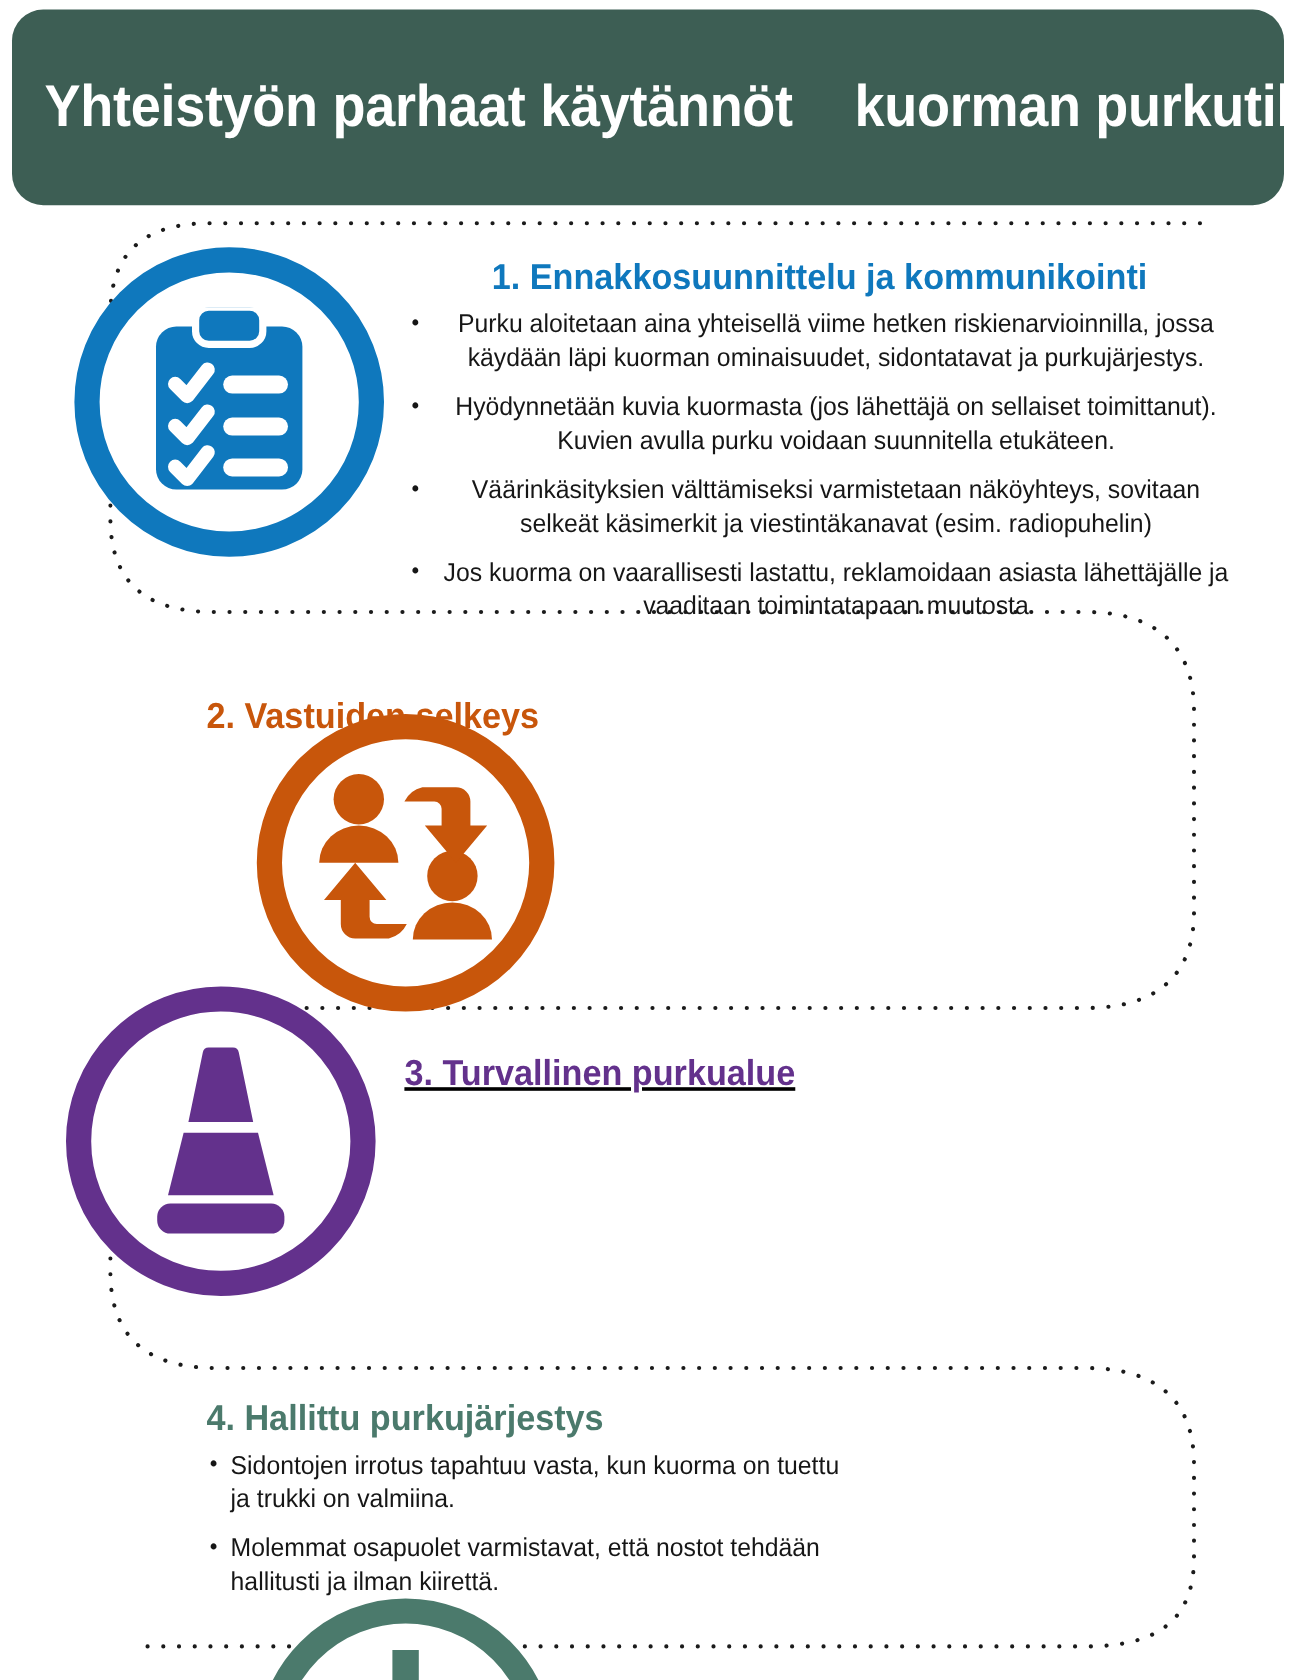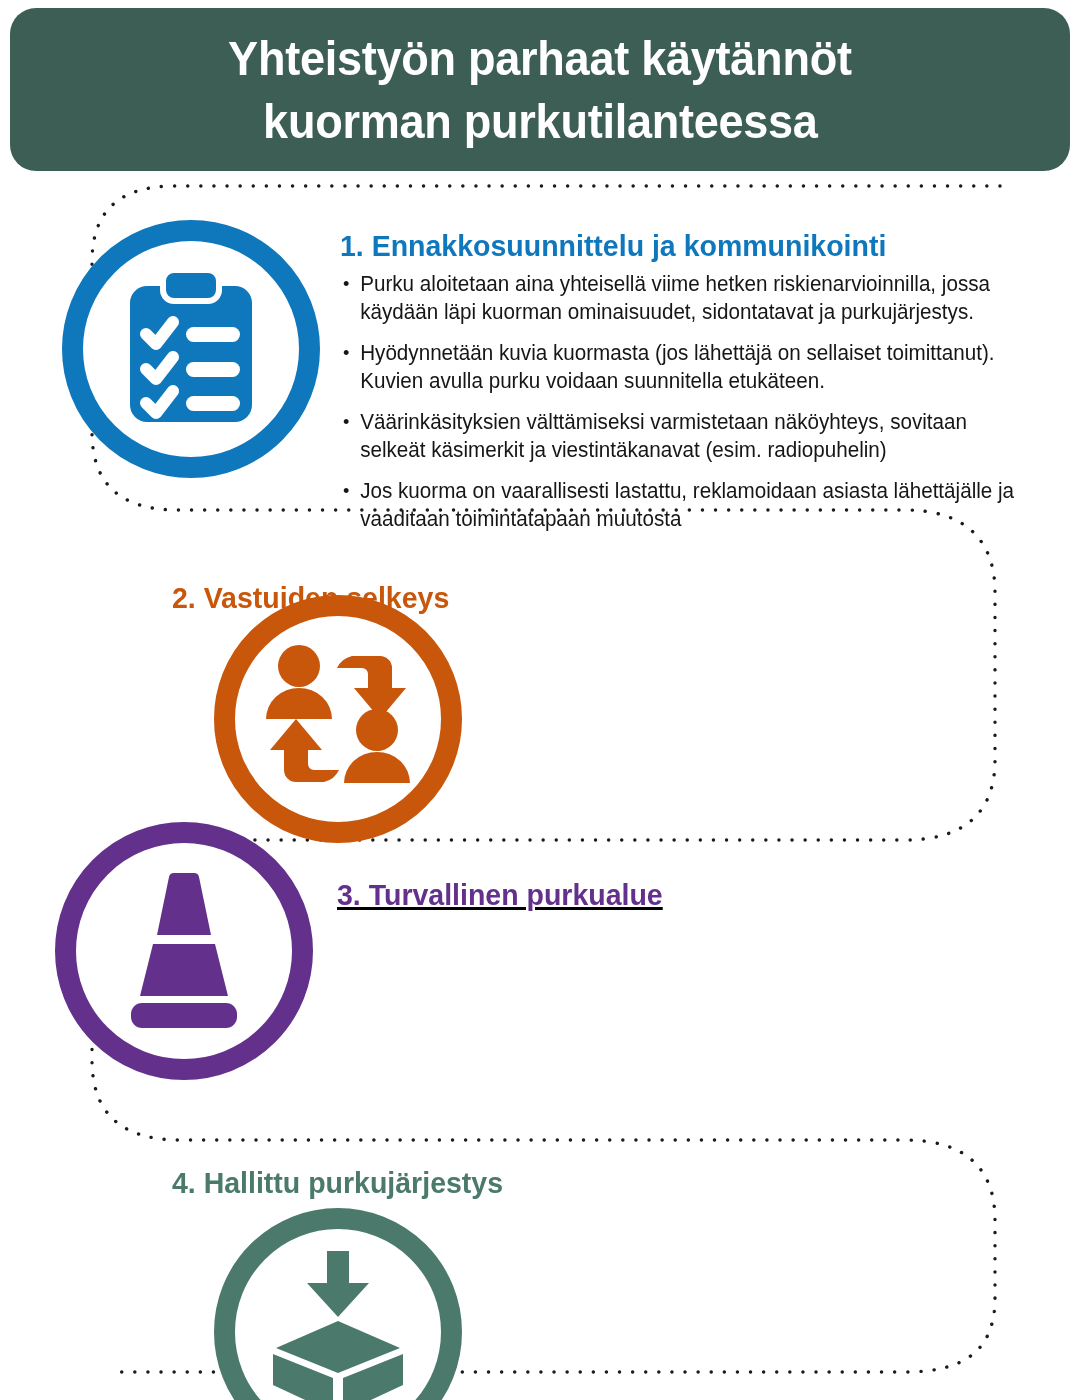--- a/index.html
+++ b/index.html
@@ -20,23 +20,23 @@
   .header {
     position: absolute;
     left: 10px;
     top: 8px;
     width: 1060px;
     height: 163px;
     background: #3d5e54;
     border-radius: 26px;
     box-sizing: border-box;
     display: flex;
-    flex-direction: column;
+    flex-direction: row;
     align-items: center;
-    justify-content: center;
+    justify-content: space-between;
   }
   .header .title-line {
     color: #ffffff;
     font-family: "Liberation Sans Narrow", "Liberation Sans", sans-serif;
     font-weight: bold;
     font-size: 49px;
     line-height: 63px;
     letter-spacing: -0.3px;
     text-align: center;
     transform: scaleX(0.92);
@@ -125,21 +125,21 @@
   ul.bullets li::before {
     content: "\2022";
     position: absolute;
     left: 3px;
     top: -1px;
     font-size: 19px;
     color: #161616;
   }
 
   
-  #section-1 { left: 62px;  top: 220px;  width: 1000px; }
+  #section-1 { left: 62px;  top: 206px;  width: 1000px; text-align: center; }
   #section-1 .icon-wrap { margin-right: 20px; }
   #section-1 .text-col  { width: 710px; padding-top: 8px; }
 
   #section-2 { left: 172px; top: 570px;  width: 890px; flex-direction: column; }
   #section-2 .text-col  { width: 560px; padding-top: 10px; }
   #section-2 .icon-wrap { margin-left: 42px; margin-top: -28px;}
 
   #section-3 { left: 55px;  top: 822px;  width: 1005px; text-decoration: underline; }
   #section-3 .icon-wrap { margin-right: 24px; }
   #section-3 .text-col  { width: 640px; padding-top: 55px; }
@@ -240,20 +240,24 @@
     </div>
   </div>
   <div class="text-col">
     <h2 class="sec-title" style="color:#63318c;">3. Turvallinen purkualue</h2>
   </div>
 </div>
 
 <div class="section" id="section-4">
   <div class="text-col">
     <h2 class="sec-title" style="color:#4b7a6c;">4. Hallittu purkujärjestys</h2>
+    <ul class="bullets">
+      <li>Sidontojen irrotus tapahtuu vasta, kun kuorma on tuettu ja trukki on valmiina.</li>
+      <li>Molemmat osapuolet varmistavat, että nostot tehdään hallitusti ja ilman kiirettä.</li>
+    </ul>
   </div>
   <div class="icon-wrap">
     <div class="icon-ring" style="width:248px;height:248px;border:21px solid #4b7a6c;">
       <svg width="148" height="162" viewBox="0 0 148 162">
         <g fill="#4b7a6c">
           <path d="M 63 0 h 22 v 32 h 20 l -31 34 l -31 -34 h 20 z"></path>
           <path d="M 74 70 l 62 27 l -62 25 l -62 -25 z"></path>
           <path d="M 9 103 l 60 24 v 35 l -60 -28 z"></path>
           <path d="M 139 103 l -60 24 v 35 l 60 -28 z"></path>
         </g>

